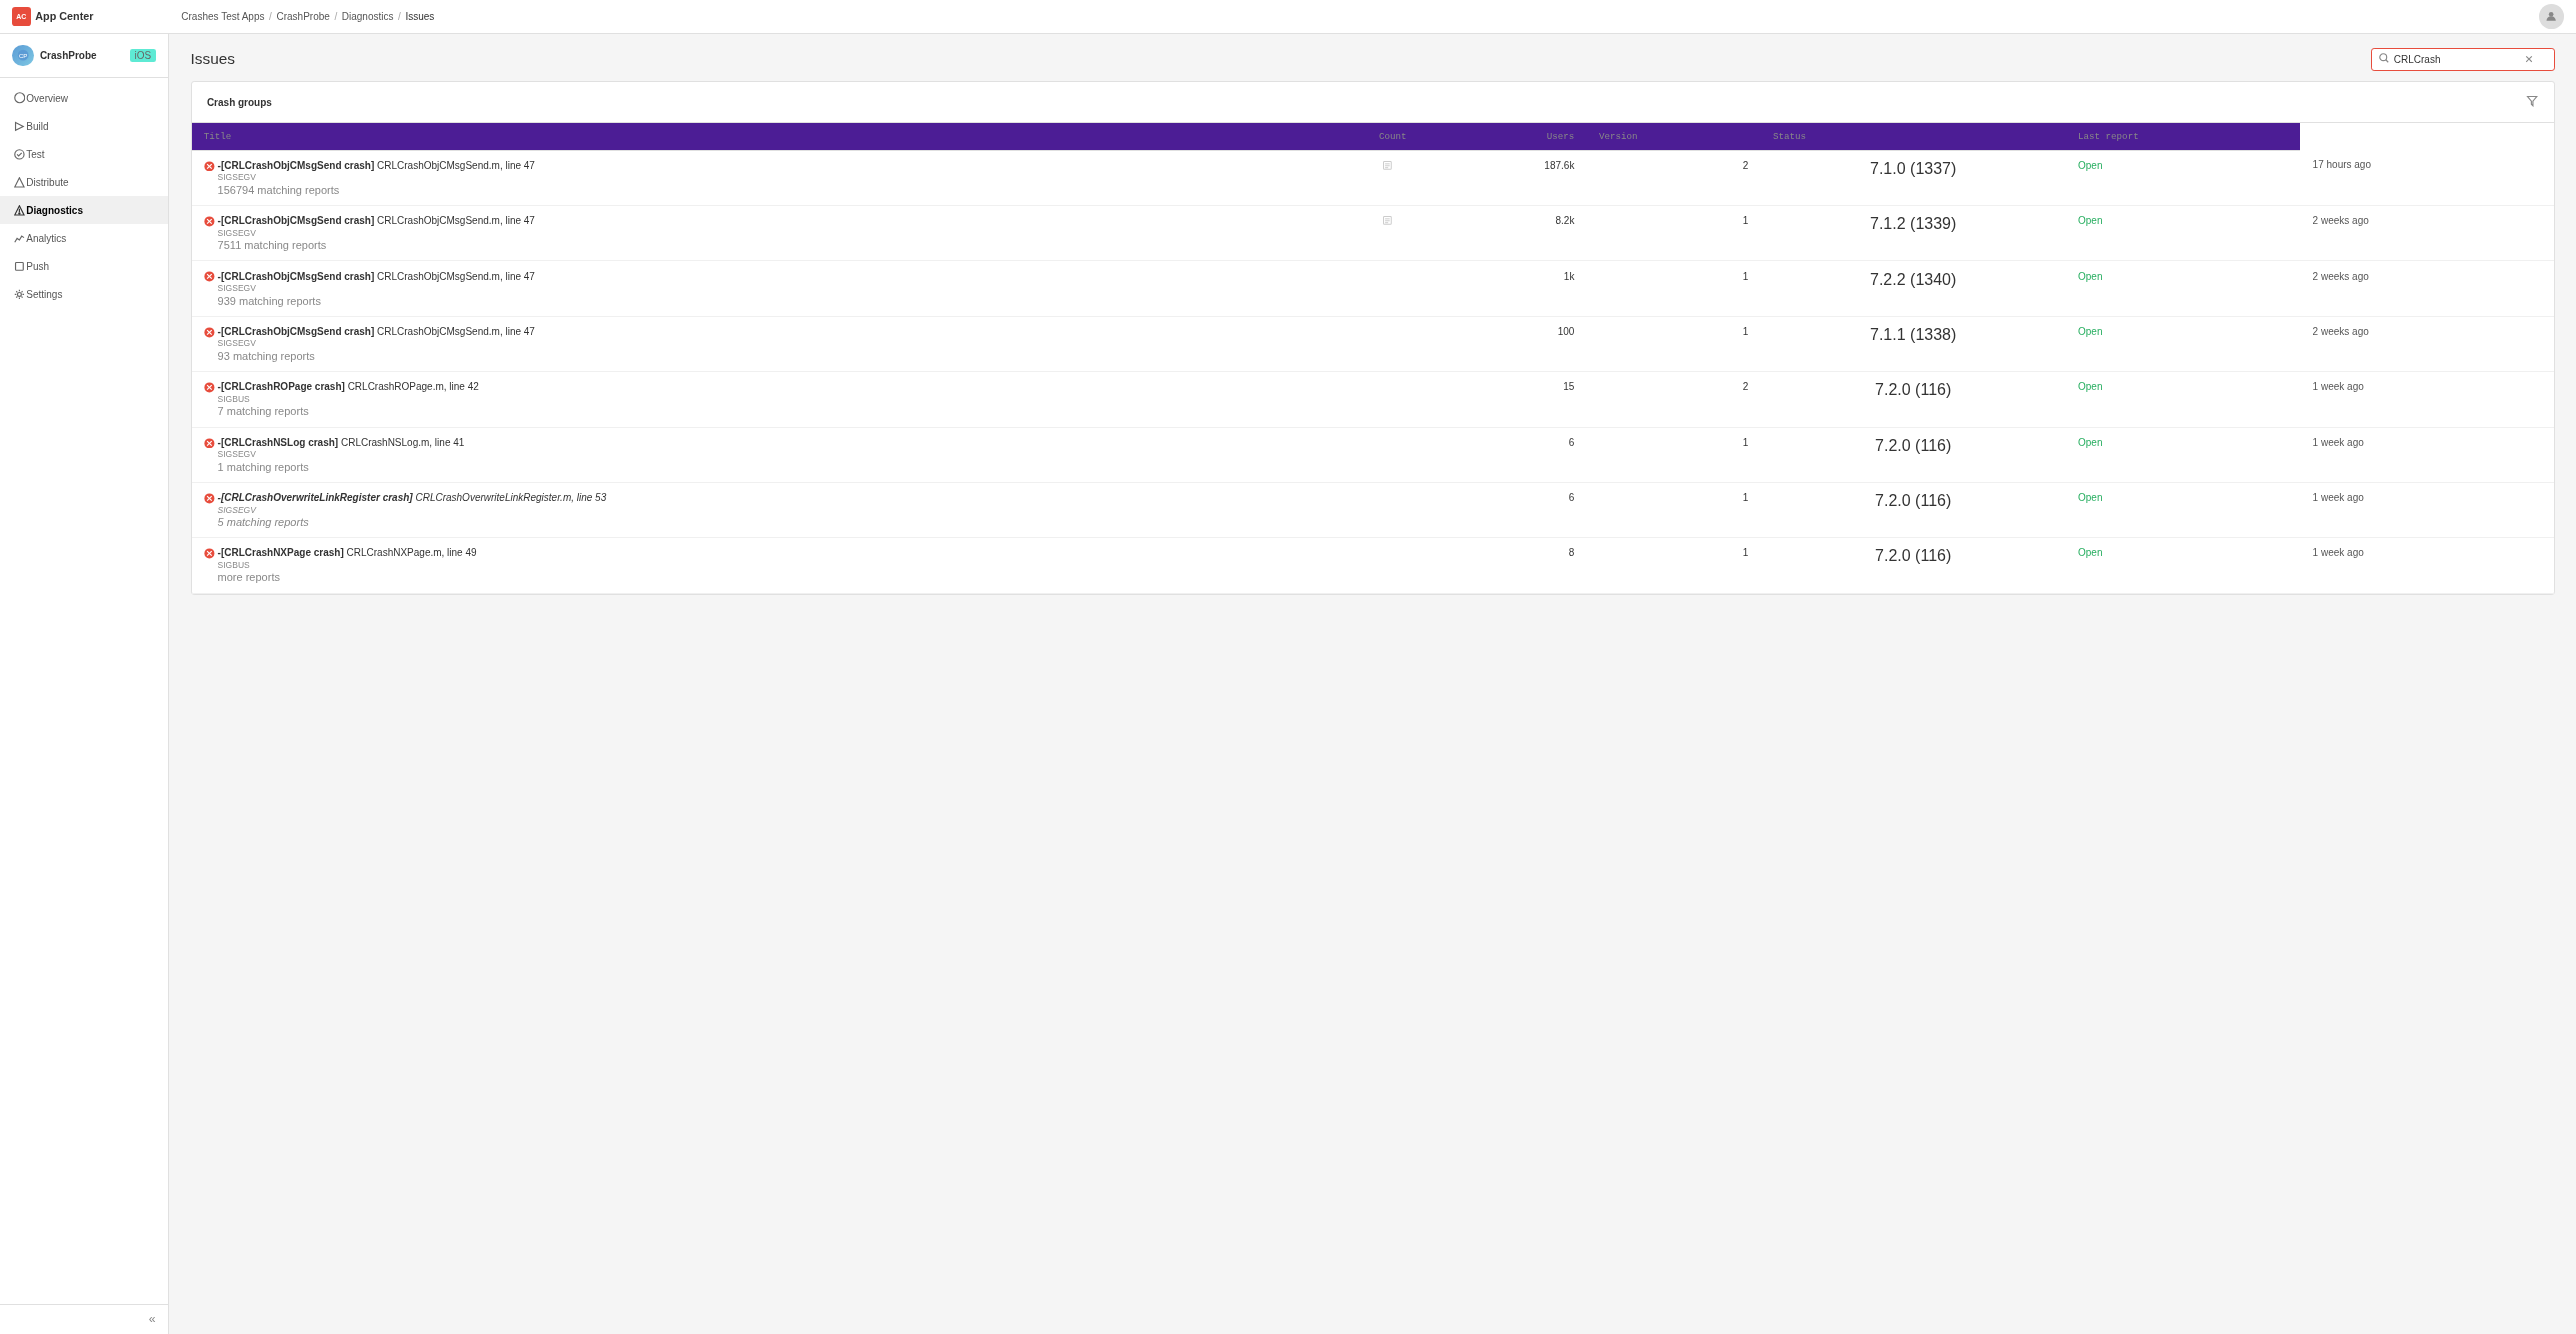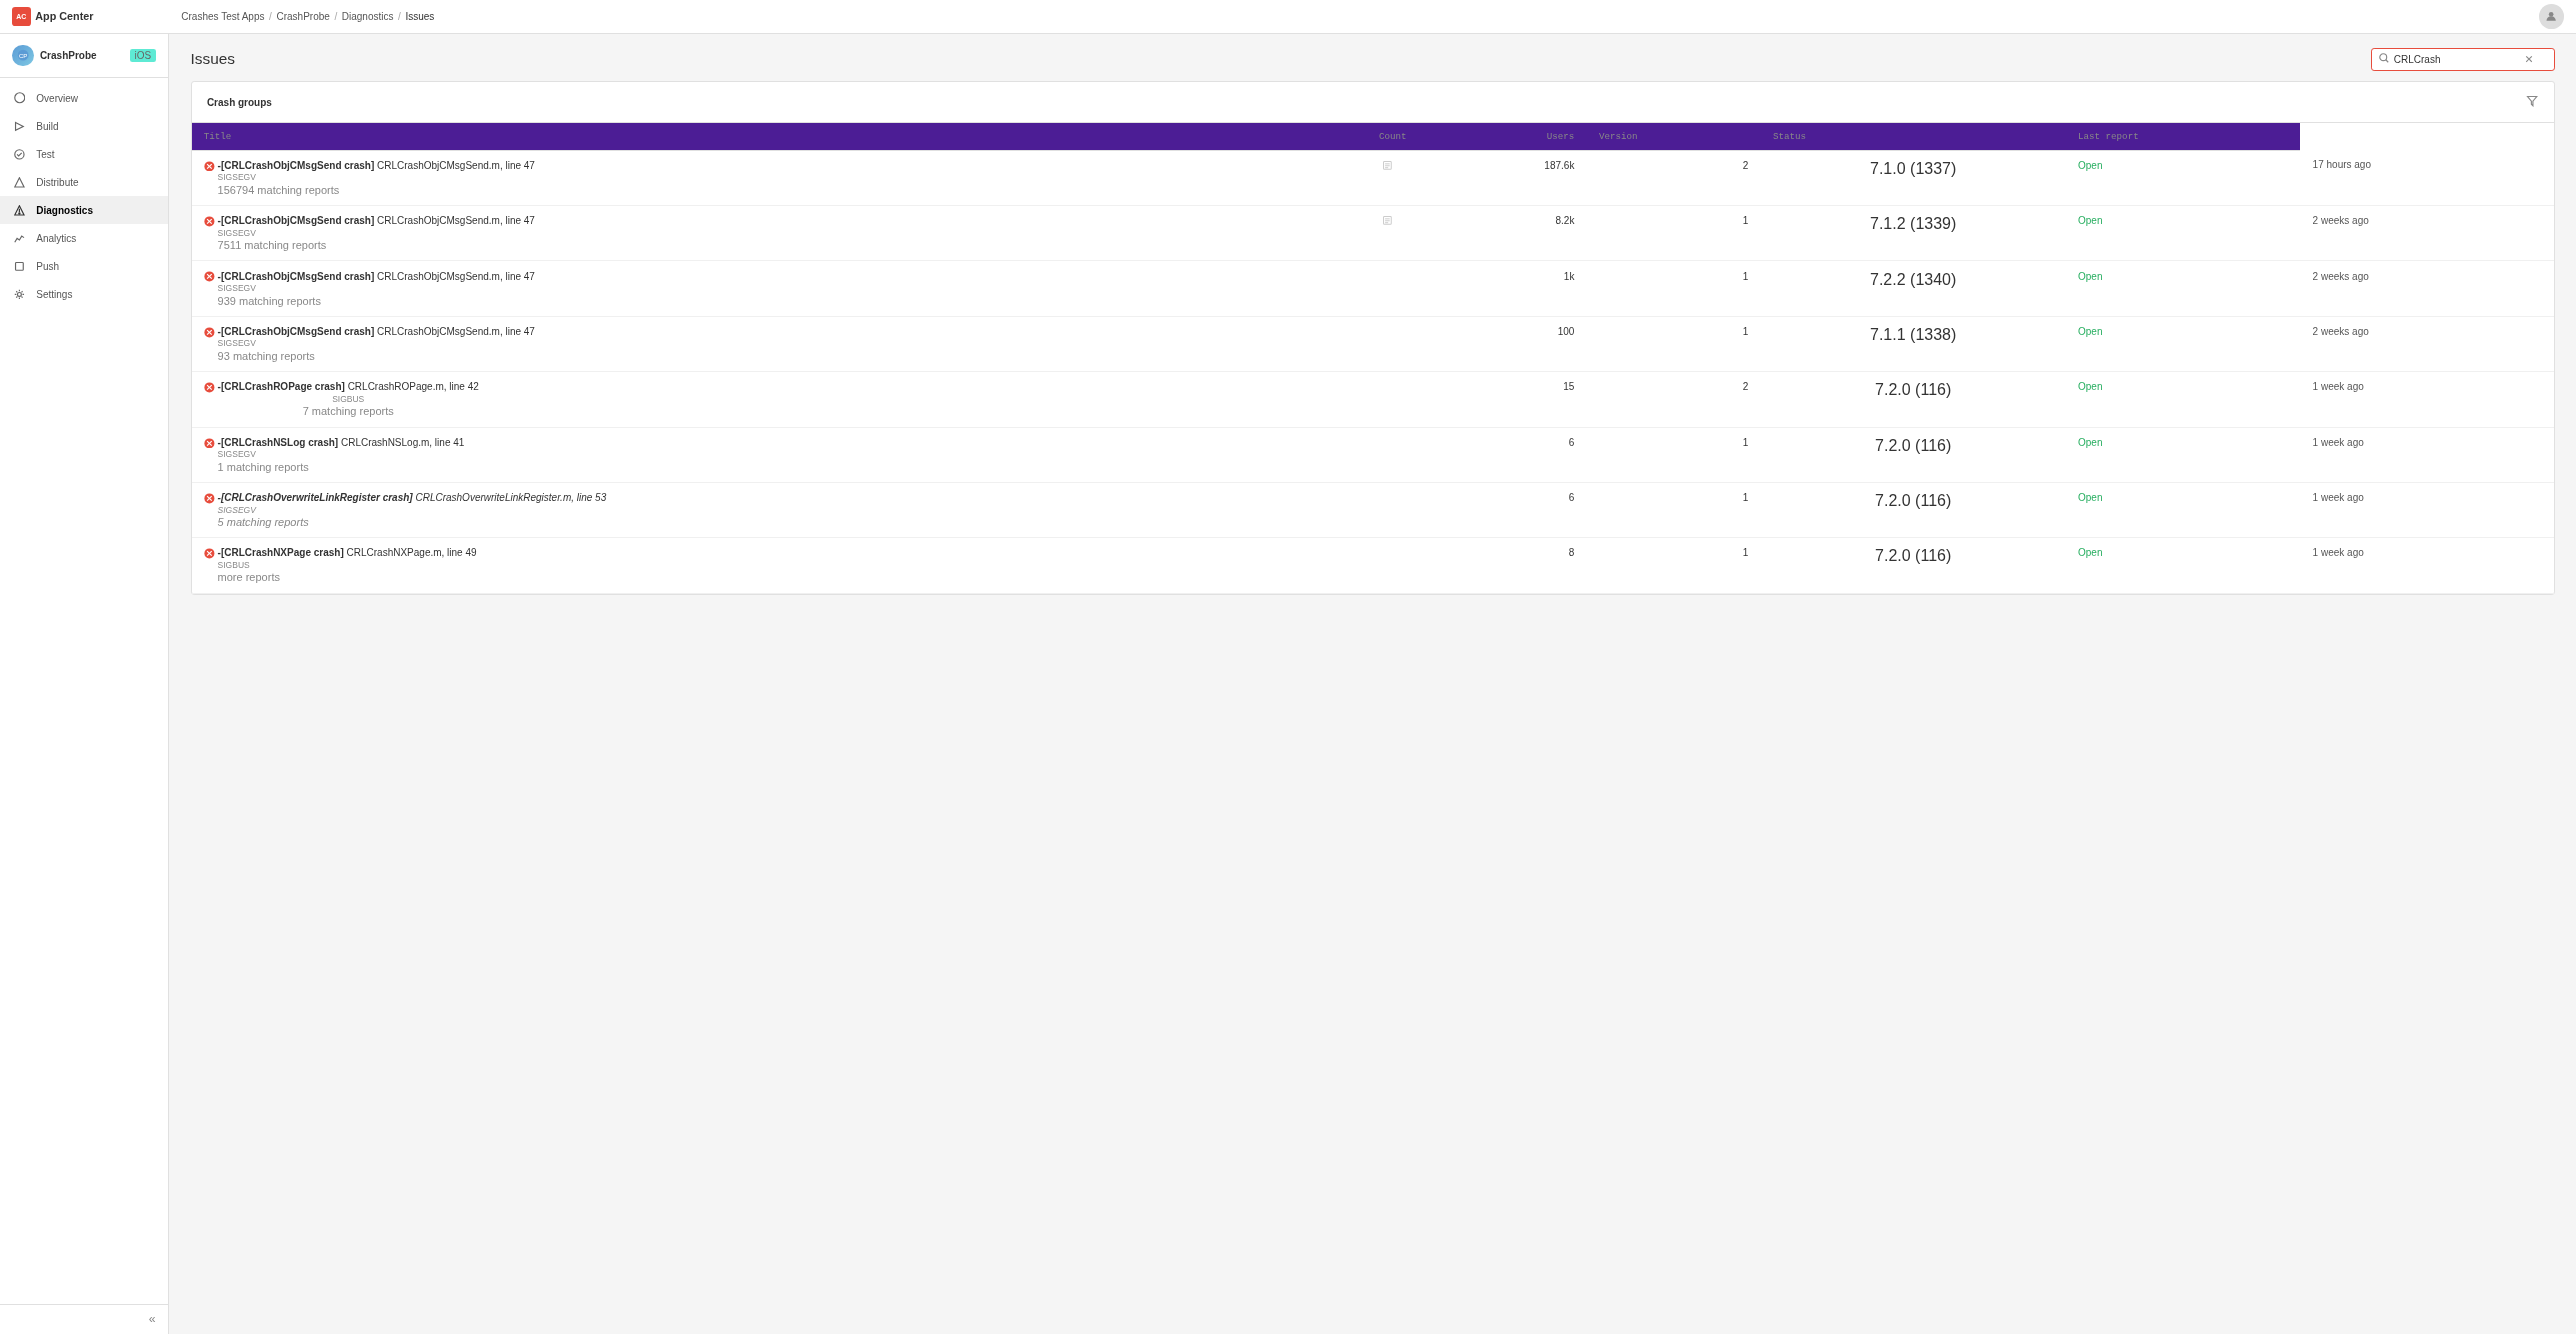--- a/index.html
+++ b/index.html
@@ -86,21 +86,21 @@
       font-size: 10px;
       background: #5eead4;
       color: #666;
       padding: 0.8px 4.6px;
       border-radius: 2.3px;
     }
     .sidebar-nav { padding: 6.1px 0; flex: 1; }
     .sidebar-item {
       display: flex;
       align-items: center;
-      gap: 10px;
+      gap: 0;
       padding: 7px 12.3px;
       cursor: pointer;
       color: #555;
       font-size: 10px;
       border-radius: 0;
     }
     .sidebar-item.active { background: #f0f0f0; font-weight: 600; color: #000; }
     .sidebar-item-icon { width: 14px; height: 14px; display: flex; align-items: center; justify-content: center; color: #666; font-size: 10.8px; flex-shrink: 0; }
     .sidebar-item.active .sidebar-item-icon { color: #333; }
     .sidebar-collapse {
@@ -458,21 +458,21 @@
                 </div>
               </td>
               <td style="width: 28px;"></td>
               <td class="count-cell">100</td>
               <td class="users-cell">1</td>
               <td class="version-cell">7.1.1 (1338)</td>
               <td class="status-cell"><span class="status-open">Open</span></td>
               <td class="last-report-cell">2 weeks ago</td>
             </tr>
             <tr class="table-row">
-              <td style="min-width: 307px; text-align: center;">
+              <td style="min-width: 307px;">
                 <div class="crash-title">
                   <span class="crash-icon"><svg width="10.8" height="10.8" viewBox="0 0 14 14" fill="none">
       <circle cx="7" cy="7" r="6.5" fill="#e74c3c"></circle>
       <line x1="4" y1="4" x2="10" y2="10" stroke="white" stroke-width="1.5"></line>
       <line x1="10" y1="4" x2="4" y2="10" stroke="white" stroke-width="1.5"></line>
     </svg></span>
                   <div class="crash-name-block">
                     <div class="crash-method"><strong>-[CRLCrashROPage crash]</strong> CRLCrashROPage.m, line 42</div>
                     <div class="crash-signal">SIGBUS</div>
                     <div class="crash-reports">7 matching reports</div>

